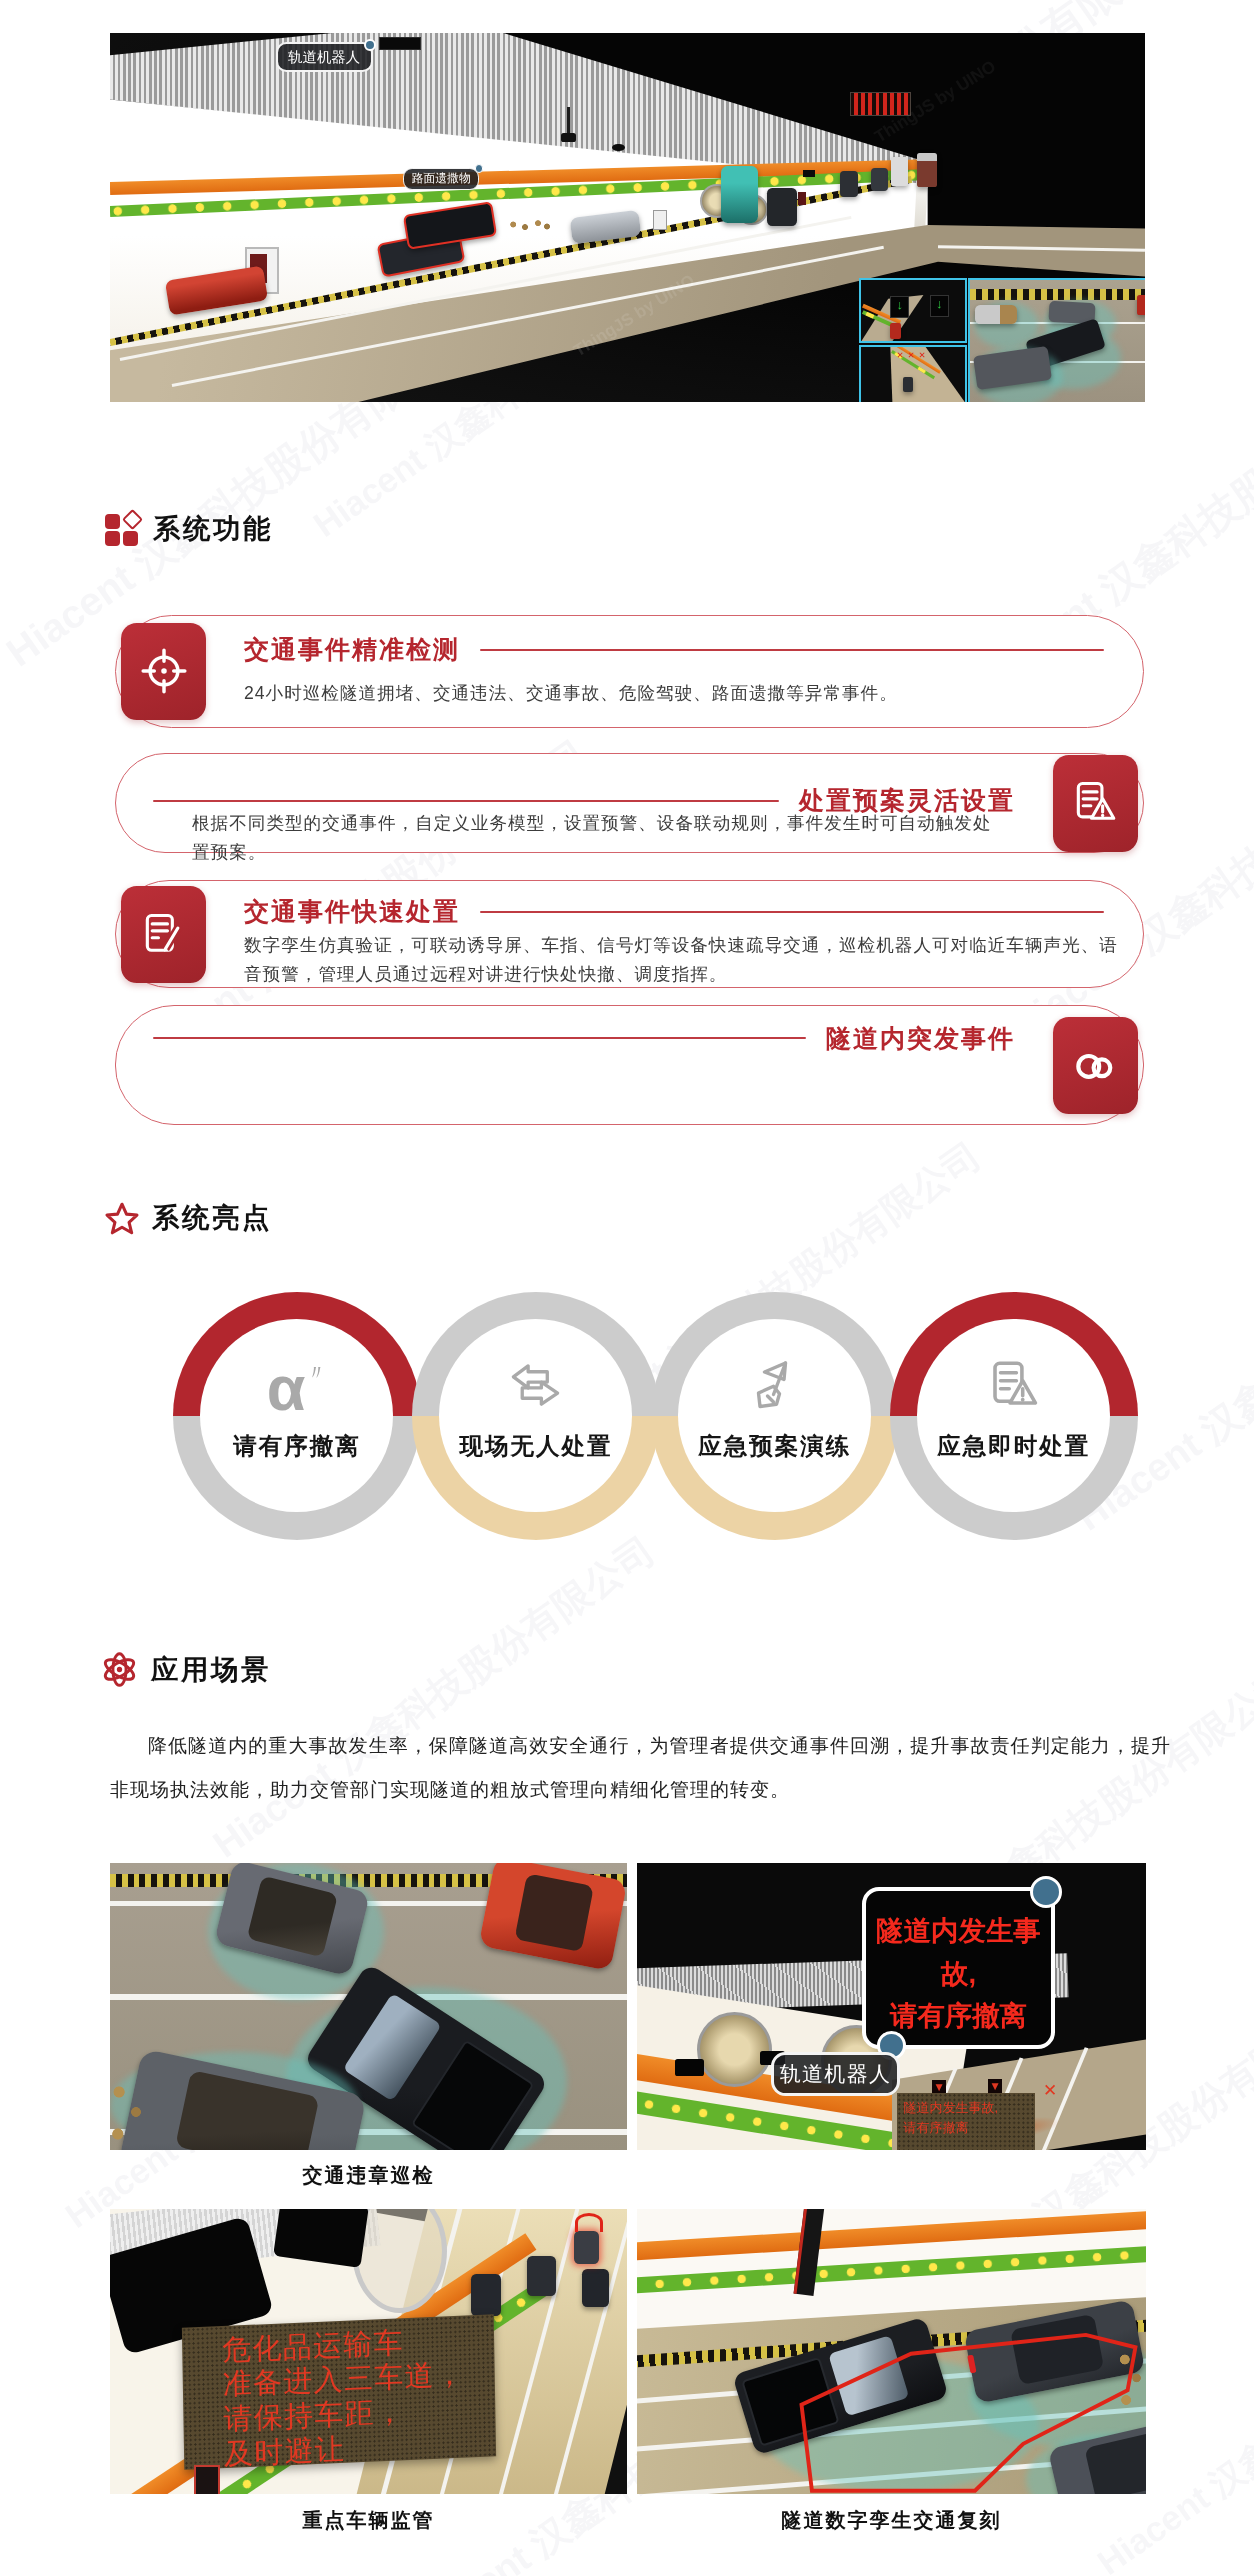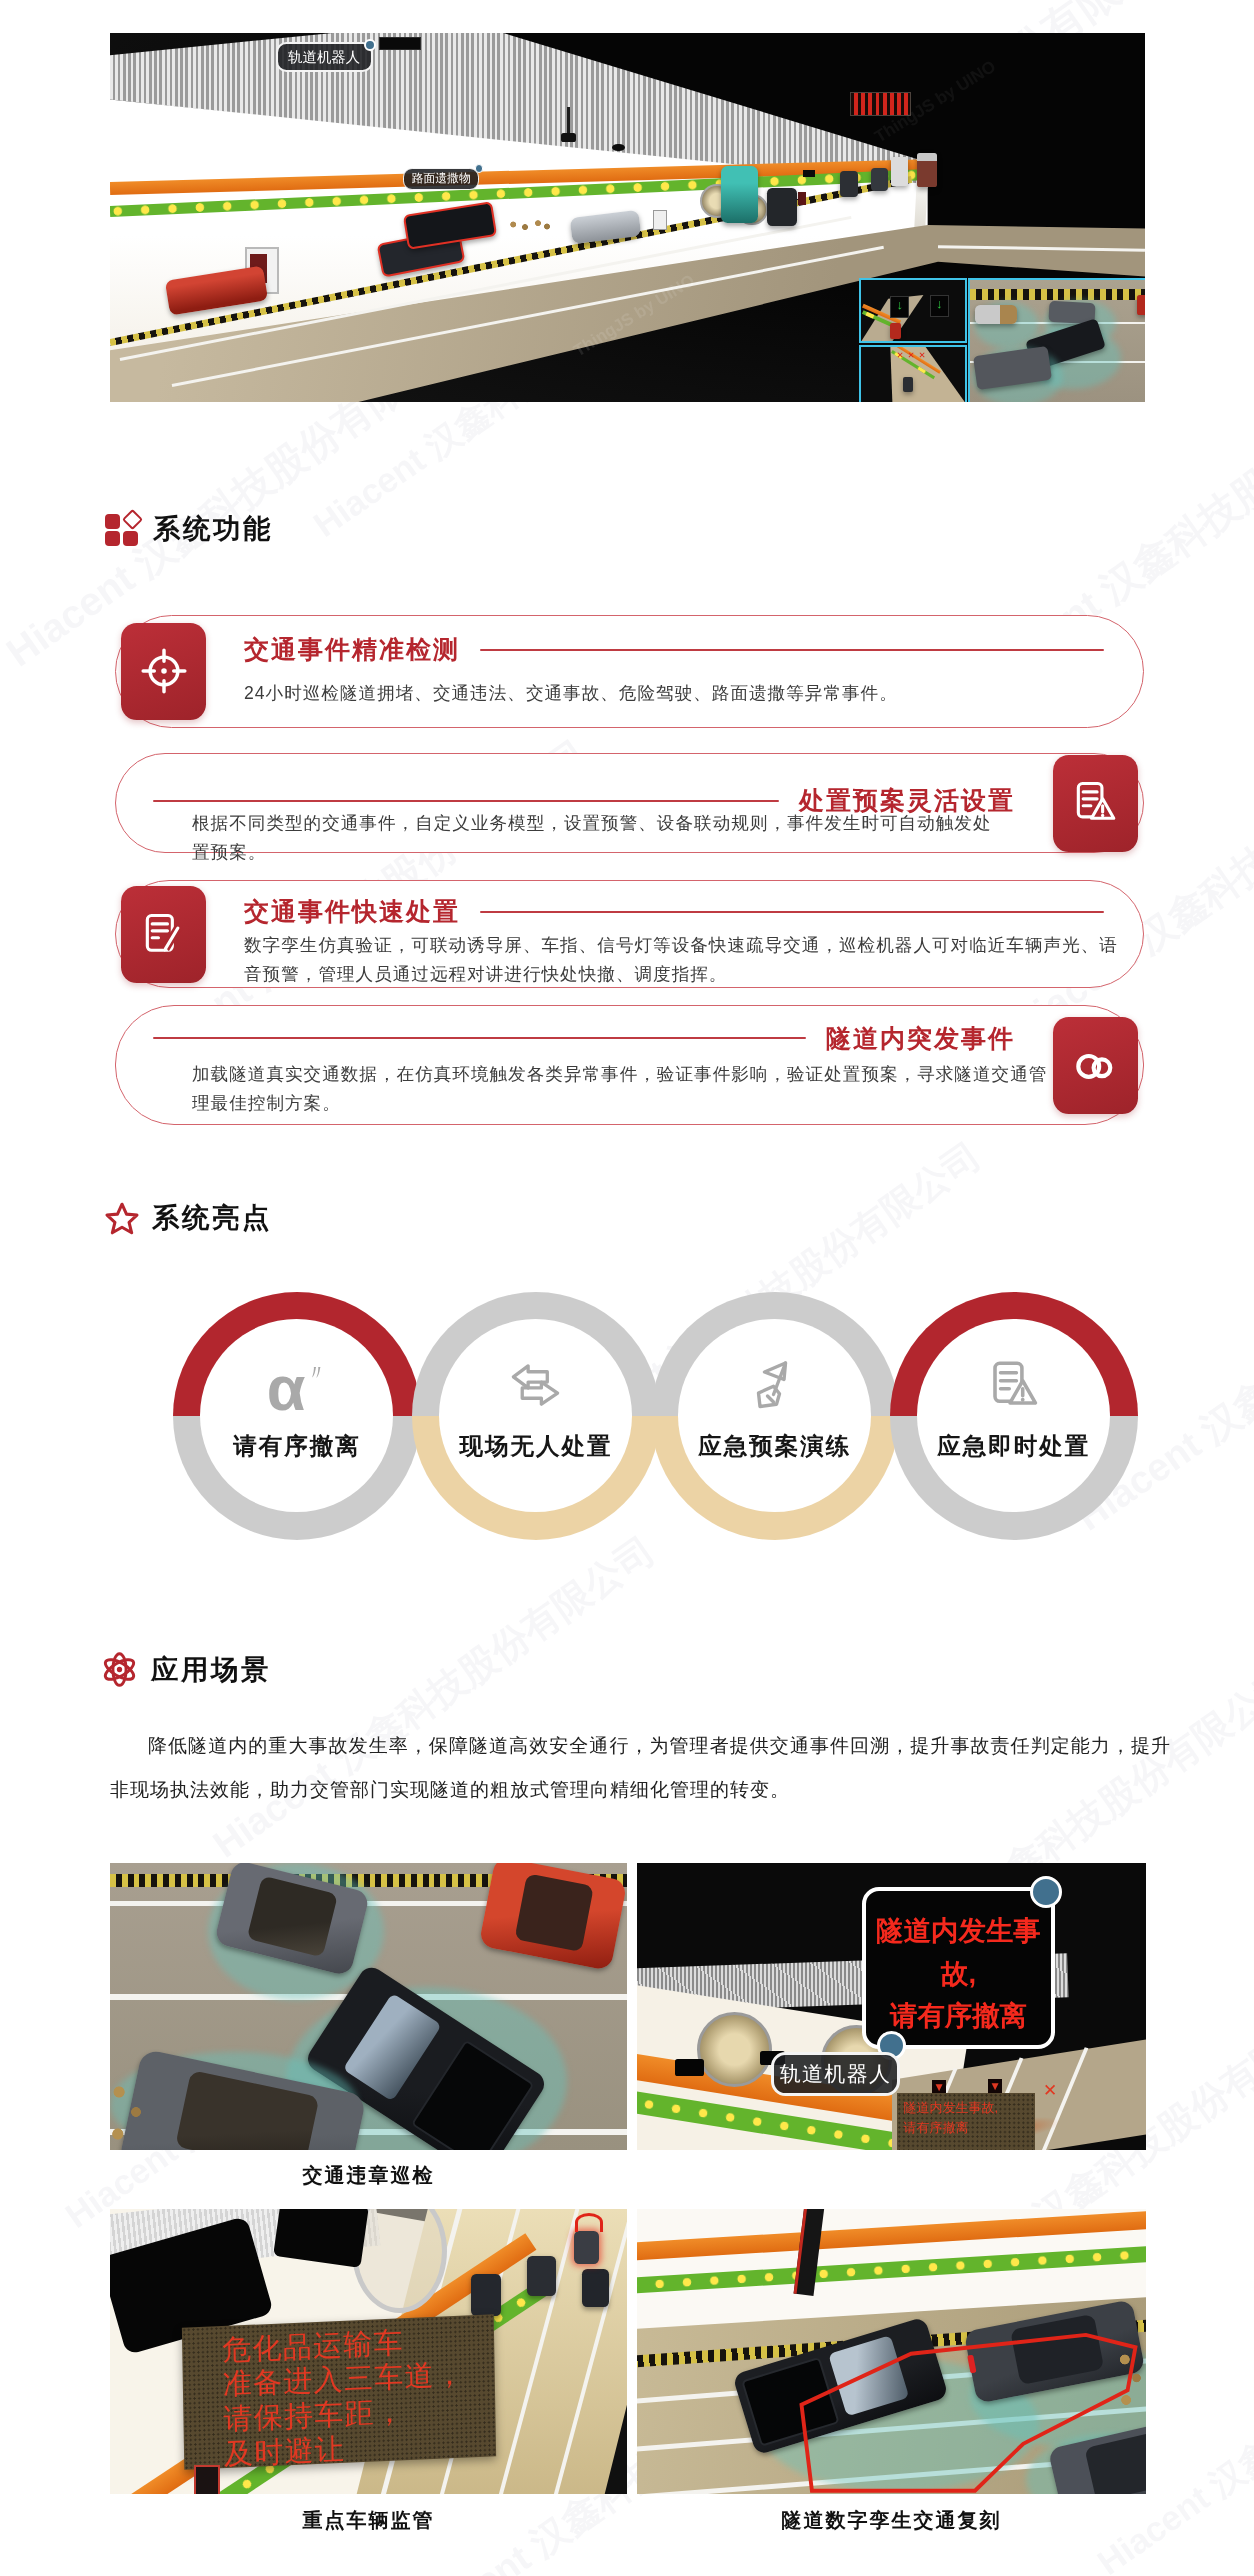--- a/index.html
+++ b/index.html
@@ -223,21 +223,20 @@
           <g stroke="#fff" stroke-width="6" fill="none">
             <circle cx="27" cy="38" r="15"></circle>
             <circle cx="46" cy="40" r="12"></circle>
           </g>
         </svg>
     </div>
     <div class="trow" style="left:37px;top:15.7px;right:128px;">
       <div class="tline"></div>
       <div class="ctitle">隧道内突发事件</div>
     </div>
-    <div class="card-body" style="left:76px;top:54px;width:856px;">加载隧道真实交通数据，在仿真环境触发各类异常事件，验证事件影响，验证处置预案，寻求隧道交通管理最佳控制方案。</div>
   </div>
 
   <div class="sec-h" style="left:105px;top:1200px;">
     <svg width="34" height="33" viewBox="0 0 50 48">
         <polygon points="25,3 31.6,17.6 47,19 35.4,29.6 39.2,45 25,36.8 10.8,45 14.6,29.6 3,19 18.4,17.6" fill="#fff" stroke="#b5262e" stroke-width="4.5" stroke-linejoin="round"></polygon>
       </svg>
     <div class="sec-title">系统亮点</div>
   </div>
 
   <div class="abs" style="left:173px;top:1292px;display:flex;">

